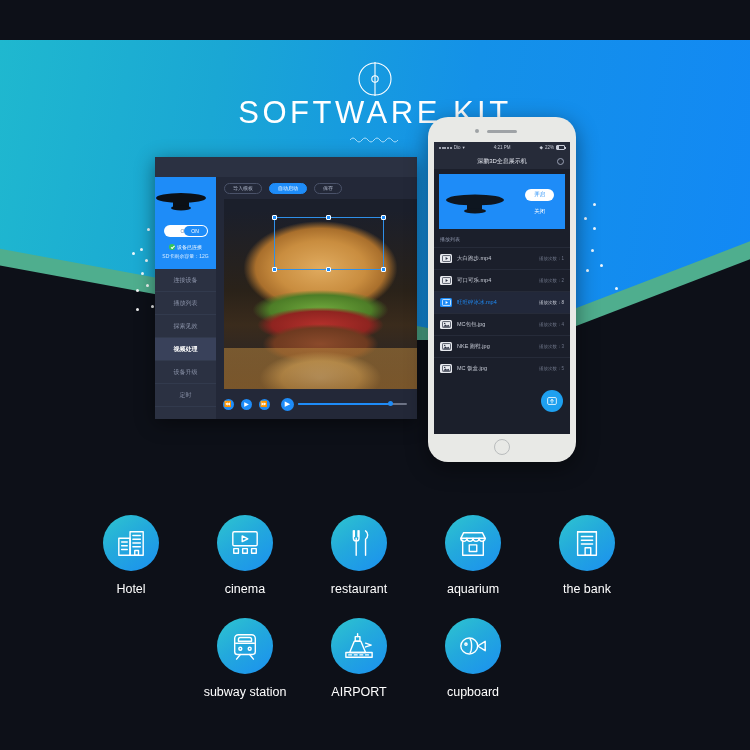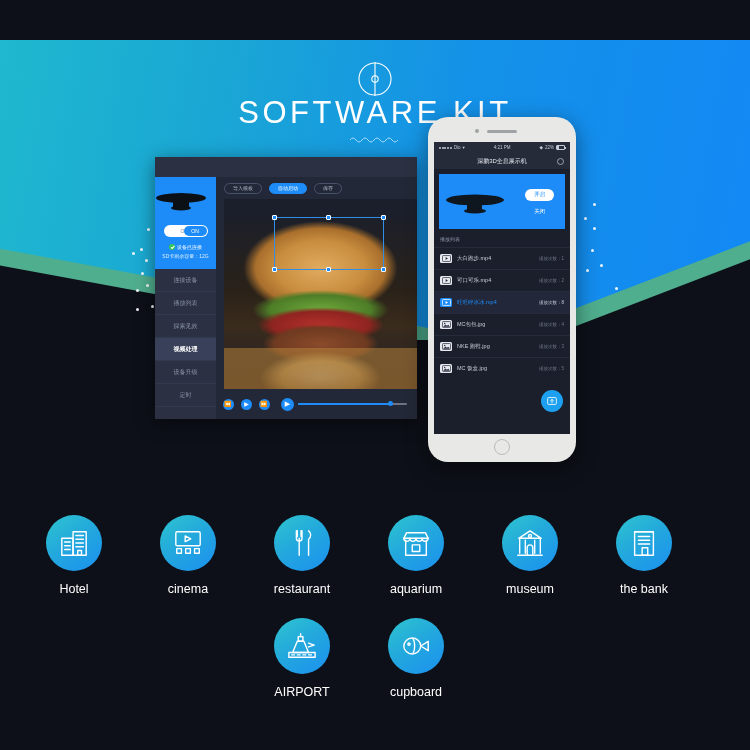--- a/index.html
+++ b/index.html
@@ -536,41 +536,43 @@
             <path d="M3 11 a3.2 3.2 0 0 0 6.5 0 a3.2 3.2 0 0 0 6.5 0 a3.2 3.2 0 0 0 6.5 0 a3.2 3.2 0 0 0 6.5 0" stroke="#ffffff" stroke-width="1.5" fill="none" stroke-linecap="round" stroke-linejoin="round"></path>
             <path d="M5 13 v16 h22 v-16" stroke="#ffffff" stroke-width="1.5" fill="none" stroke-linecap="round" stroke-linejoin="round"></path>
             <rect x="12" y="18" width="8" height="7" stroke="#ffffff" stroke-width="1.5" fill="none" stroke-linecap="round" stroke-linejoin="round"></rect>
           </svg>
         </div>
         <div class="icon-label">aquarium</div>
       </div>
       <div class="icon-cell">
         <div class="icon-circle">
           <svg viewBox="0 0 32 32" width="30" height="30">
-            <path d="M16 3 L28 11 H4 Z" stroke="#ffffff" stroke-width="1.5" fill="none" stroke-linecap="round" stroke-linejoin="round"></path>
-            <circle cx="16" cy="8.5" r="1.6" stroke="#ffffff" stroke-width="1.5" fill="none" stroke-linecap="round" stroke-linejoin="round"></circle>
-            <path d="M5 11 v16 M11 13 v14 M21 13 v14 M27 11 v16 M3 29 h26" stroke="#ffffff" stroke-width="1.5" fill="none" stroke-linecap="round" stroke-linejoin="round"></path>
-            <path d="M13 29 v-8 a3 3 0 0 1 6 0 v8" stroke="#ffffff" stroke-width="1.5" fill="none" stroke-linecap="round" stroke-linejoin="round"></path>
-          </svg>
-        </div>
-        <div class="icon-label">museum</div>
-      </div>
-      <div class="icon-cell">
-        <div class="icon-circle">
-          <svg viewBox="0 0 32 32" width="30" height="30">
             <rect x="6" y="4" width="20" height="25" stroke="#ffffff" stroke-width="1.5" fill="none" stroke-linecap="round" stroke-linejoin="round"></rect>
             <path d="M10 9h12M10 13h12M10 17h12" stroke="#ffffff" stroke-width="1.5" fill="none" stroke-linecap="round" stroke-linejoin="round"></path>
             <rect x="14" y="21" width="6" height="8" stroke="#ffffff" stroke-width="1.5" fill="none" stroke-linecap="round" stroke-linejoin="round"></rect>
             <path d="M6 4 h20" stroke="#ffffff" stroke-width="1.5" fill="none" stroke-linecap="round" stroke-linejoin="round"></path>
           </svg>
         </div>
         <div class="icon-label">the bank</div>
       </div>
     </div>
   <div class="icon-row" id="row2">
+      <div class="icon-cell">
+        <div class="icon-circle">
+          <svg viewBox="0 0 32 32" width="30" height="30">
+            <path d="M9 4 h14 a4 4 0 0 1 4 4 v14 a3 3 0 0 1 -3 3 h-16 a3 3 0 0 1 -3 -3 v-14 a4 4 0 0 1 4 -4 z" stroke="#ffffff" stroke-width="1.5" fill="none" stroke-linecap="round" stroke-linejoin="round"></path>
+            <path d="M6 13 h20" stroke="#ffffff" stroke-width="1.5" fill="none" stroke-linecap="round" stroke-linejoin="round"></path>
+            <path d="M11 7 h10 a2 2 0 0 1 2 2 v2 h-14 v-2 a2 2 0 0 1 2 -2 z" stroke="#ffffff" stroke-width="1.5" fill="none" stroke-linecap="round" stroke-linejoin="round"></path>
+            <circle cx="11" cy="19" r="1.6" stroke="#ffffff" stroke-width="1.5" fill="none" stroke-linecap="round" stroke-linejoin="round"></circle>
+            <circle cx="21" cy="19" r="1.6" stroke="#ffffff" stroke-width="1.5" fill="none" stroke-linecap="round" stroke-linejoin="round"></circle>
+            <path d="M11 25 L7 30 M21 25 L25 30" stroke="#ffffff" stroke-width="1.5" fill="none" stroke-linecap="round" stroke-linejoin="round"></path>
+          </svg>
+        </div>
+        <div class="icon-label">subway station</div>
+      </div>
       <div class="icon-cell">
         <div class="icon-circle">
           <svg viewBox="0 0 32 32" width="30" height="30">
             <path d="M12 11 h5 v-5 h-5 z" stroke="#ffffff" stroke-width="1.5" fill="none" stroke-linecap="round" stroke-linejoin="round"></path>
             <path d="M14.5 6 v-3" stroke="#ffffff" stroke-width="1.5" fill="none" stroke-linecap="round" stroke-linejoin="round"></path>
             <path d="M11 11 l-5 12 h17 l-5 -12 z" stroke="#ffffff" stroke-width="1.5" fill="none" stroke-linecap="round" stroke-linejoin="round"></path>
             <path d="M2 23 h28 v5 h-28 z" stroke="#ffffff" stroke-width="1.5" fill="none" stroke-linecap="round" stroke-linejoin="round"></path>
             <path d="M23 13 l6 2 l-6 2" stroke="#ffffff" stroke-width="1.5" fill="none" stroke-linecap="round" stroke-linejoin="round"></path>
             <path d="M5 25.5 h3 M11 25.5 h3 M17 25.5 h3 M23 25.5 h3" stroke="#ffffff" stroke-width="1.5" fill="none" stroke-linecap="round" stroke-linejoin="round"></path>
           </svg>

